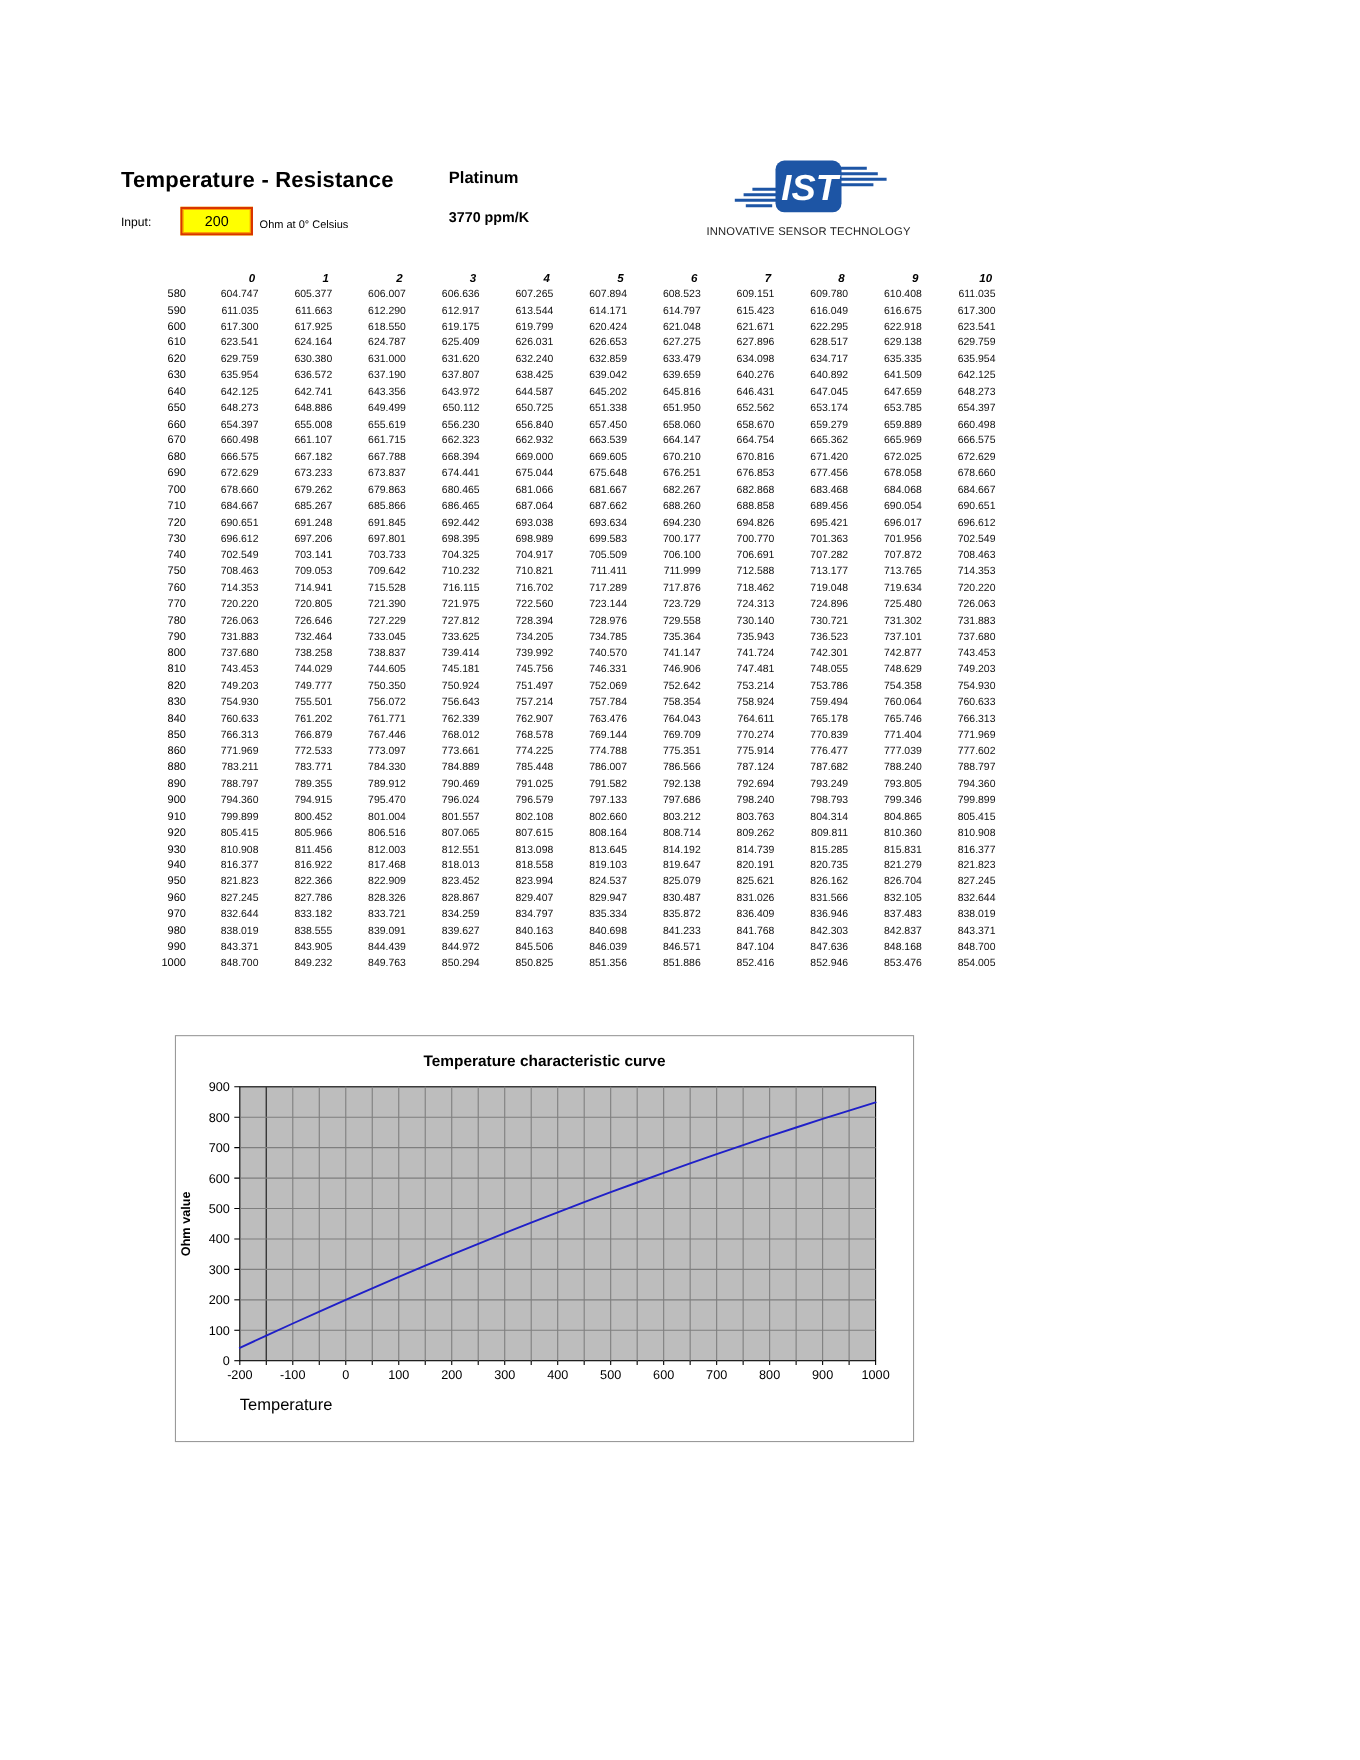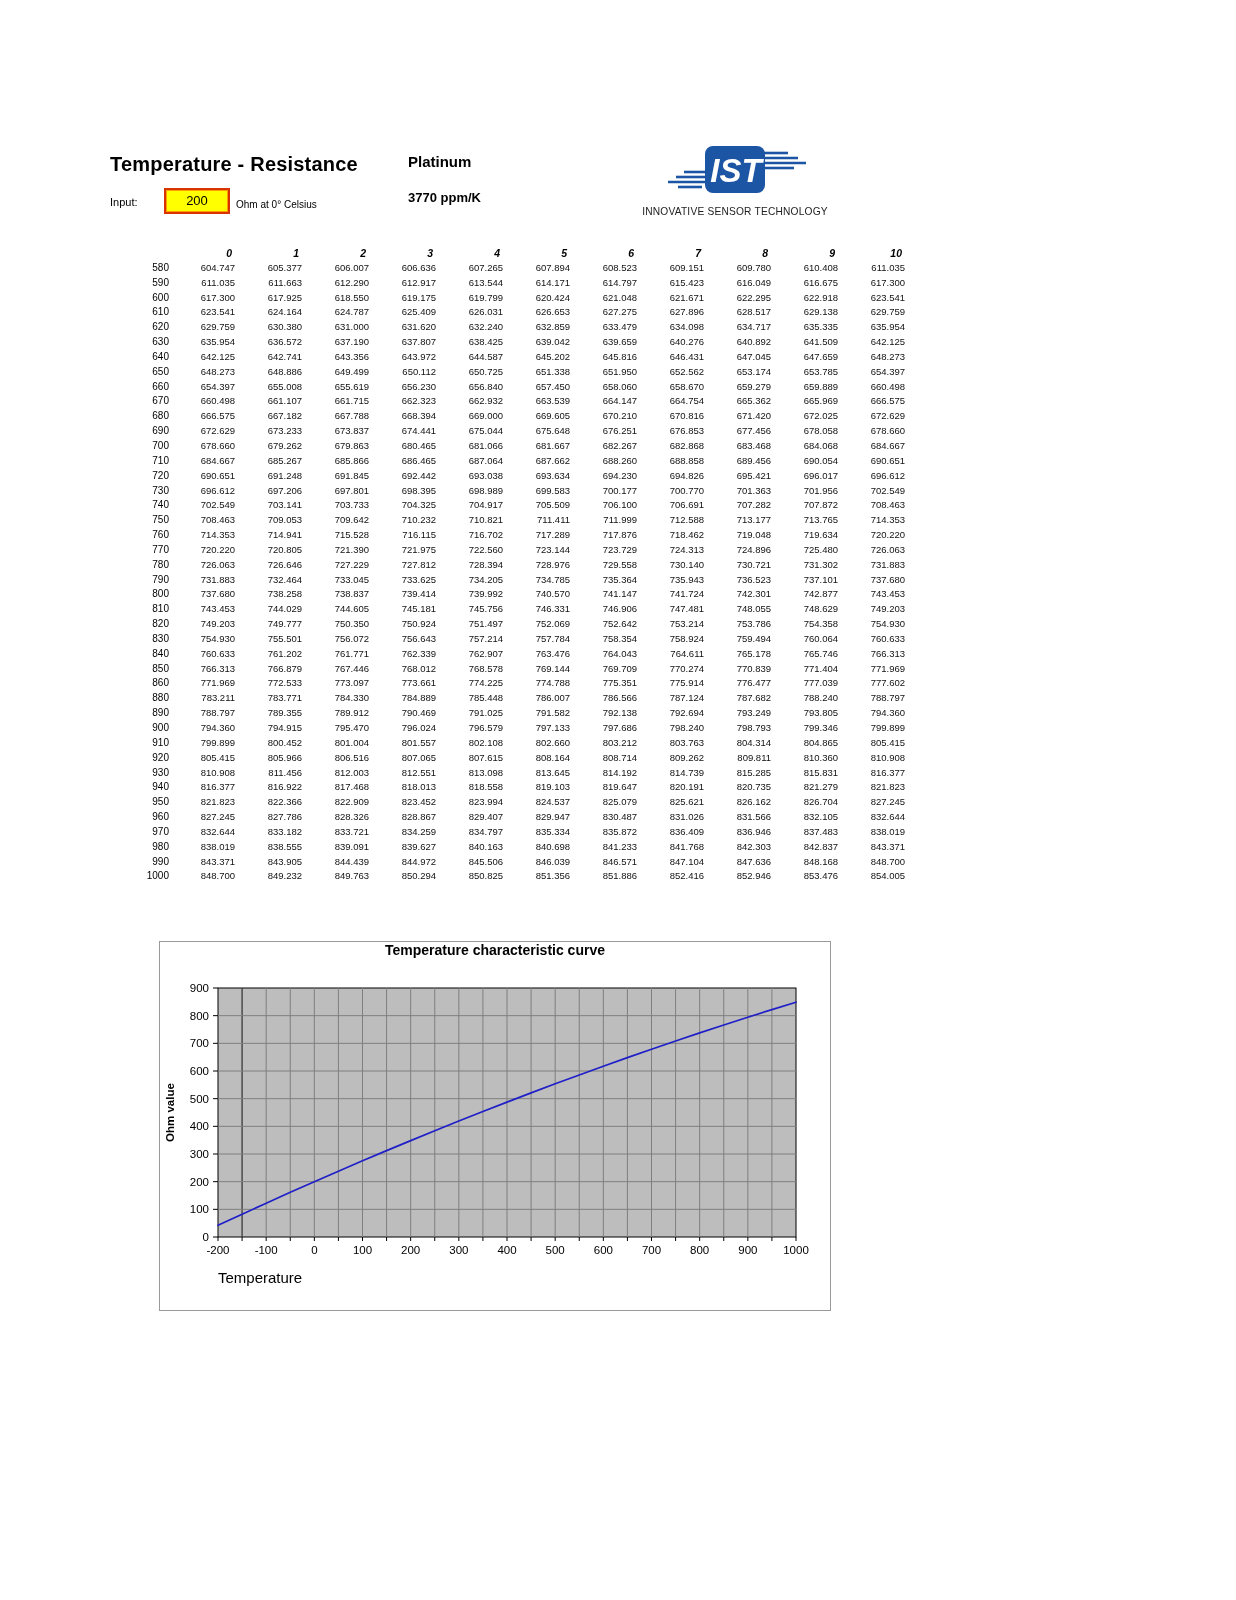--- a/index.html
+++ b/index.html
@@ -22,21 +22,21 @@
   .logo-subtitle{left:635px;top:206px;width:200px;text-align:center;font-size:10.2px;color:#222;letter-spacing:0.2px;}
 
   .res-table{left:100px;top:246px;}
   table{border-collapse:collapse;table-layout:fixed;}
   td,th{margin:0;padding:0;height:14.84px;line-height:14.84px;overflow:hidden;white-space:nowrap;}
   th.colhead{font-size:10.5px;font-weight:bold;font-style:italic;text-align:right;padding-right:5px;}
   td.rowlabel{font-size:10px;font-weight:normal;text-align:right;padding-right:1px;}
   td.val{font-size:9.5px;text-align:right;padding-right:2px;color:#111;}
 
   .chart-box{left:159px;top:941px;width:670px;height:368px;border:1px solid #9a9a9a;background:#fff;}
-  .chart-title{position:absolute;top:0;left:0;right:0;text-align:center;font-weight:bold;font-size:14px;}
+  .chart-title{position:absolute;top:14px;left:0;right:0;text-align:center;font-weight:bold;font-size:14px;}
   .chart-xlabel{position:absolute;top:327px;left:58px;width:578px;font-weight:normal;font-size:15px;}
   .chart-ylabel{
     position:absolute;left:4px;top:46px;height:249px;width:16px;
     writing-mode:vertical-rl;transform:rotate(180deg);
     text-align:center;font-weight:bold;font-size:11.5px;
   }
   .chart-svg{position:absolute;left:0;top:0;}
 </style>
 </head>
 <body>

